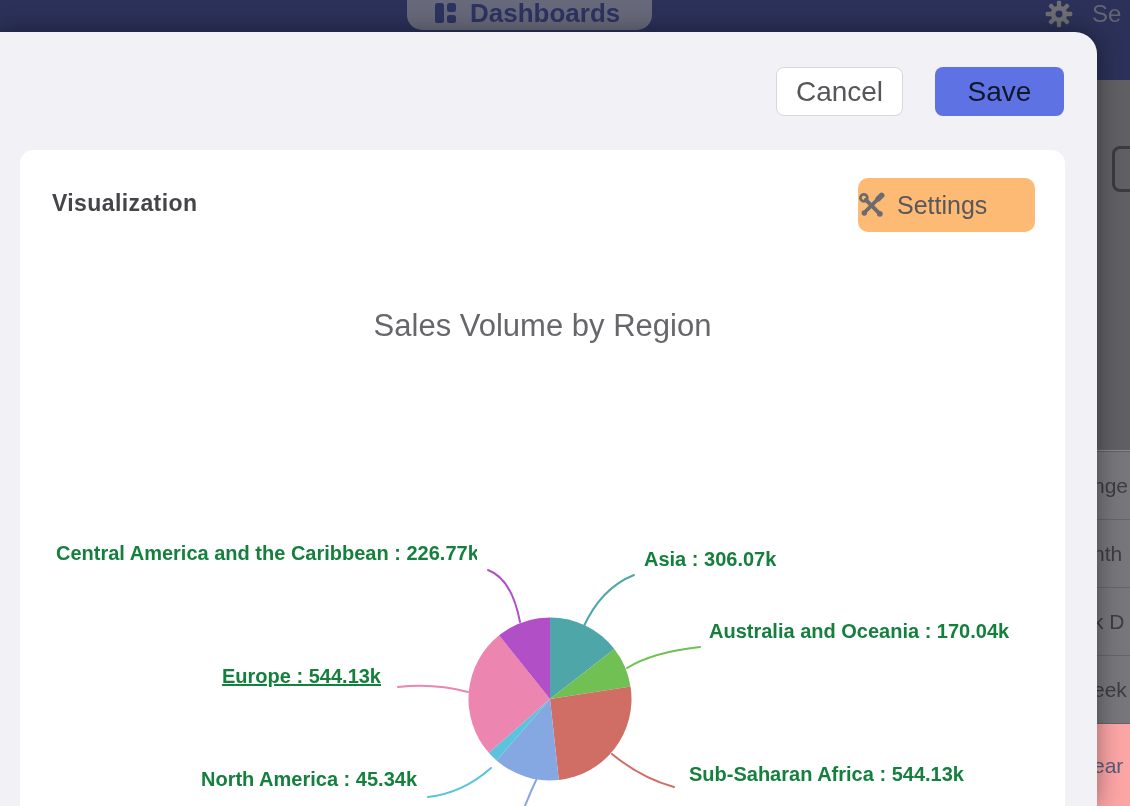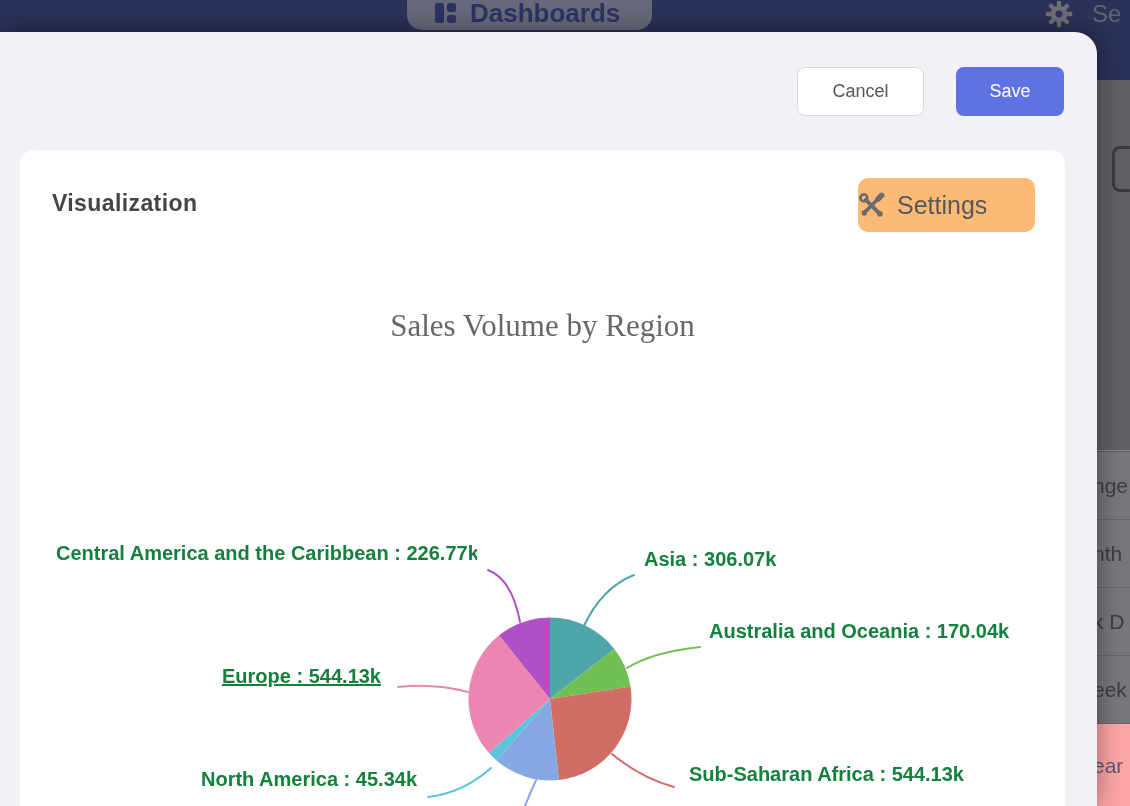--- a/index.html
+++ b/index.html
@@ -29,34 +29,34 @@
   .strip-item { height:68px; background:#76767b; border-bottom:1px solid #646469;
     display:flex; align-items:center; font-size:21px; font-weight:500; color:#3c3c41; }
   .strip-item span { margin-left:-4px; white-space:nowrap; }
   .strip-item.selected { background:#fca5a5; color:#565c7b; height:84px; border-bottom:none; }
 
   
   .modal { position:absolute; left:0; top:32px; width:1097px; height:774px;
     background:#f1f1f6; border-radius:0 22px 0 0; box-shadow:0 0 24px rgba(0,0,0,.4); }
   .btn-row { position:absolute; top:35px; right:33px; display:flex; gap:32px; }
   .btn { height:49px; border-radius:8px; display:flex; align-items:center;
-    justify-content:center; font-size:18px; cursor:pointer; }
+    justify-content:center; font-size:28px; cursor:pointer; }
   .btn-cancel { width:127px; background:#ffffff; border:1px solid #d8d8dc; color:#56565a; }
-  .btn-save { width:108px; background:#5f72e3; border:none; color:#ffffff; }
+  .btn-save { width:129px; background:#5f72e3; border:none; color:#0f172a; }
 
   .card { position:absolute; left:20px; top:118px; width:1045px; height:656px;
     background:#ffffff; border-radius:14px 14px 0 0; }
   .card-title { position:absolute; left:32px; top:40px; font-size:23px; font-weight:700;
     color:#454549; letter-spacing:.4px; }
   .settings-btn { position:absolute; right:30px; top:28px; width:177px; height:54px;
     background:#fdba74; border-radius:10px; display:flex; align-items:center;
     justify-content:flex-start; gap:12px; cursor:pointer; }
   .settings-label { font-size:25px; color:#58585c; }
   .chart-title { position:absolute; left:0; top:158px; width:1045px; text-align:center;
-    font-size:31px; font-weight:400; color:#66666b;font-family:Liberation Serif, serif; }
+    font-size:31px; font-weight:400; color:#66666b; }
 
   .chart-svg { position:absolute; left:0; top:0; width:1130px; height:806px;
     pointer-events:none; }
   .pie-label { position:absolute; font-size:20px; font-weight:700; color:#15803d;
     white-space:nowrap; }
   .pie-label.clip { overflow:hidden; }
   .r-align { text-align:right; }
 </style>
 </head>
 <body>

